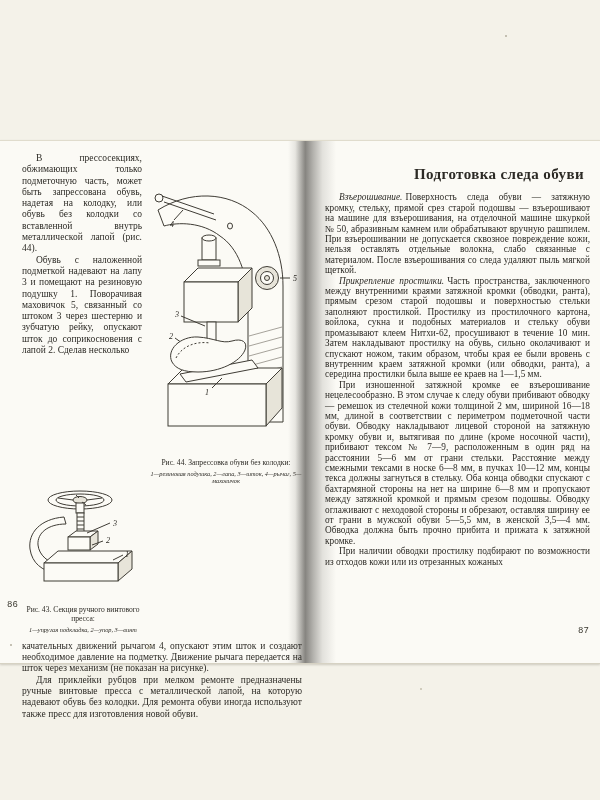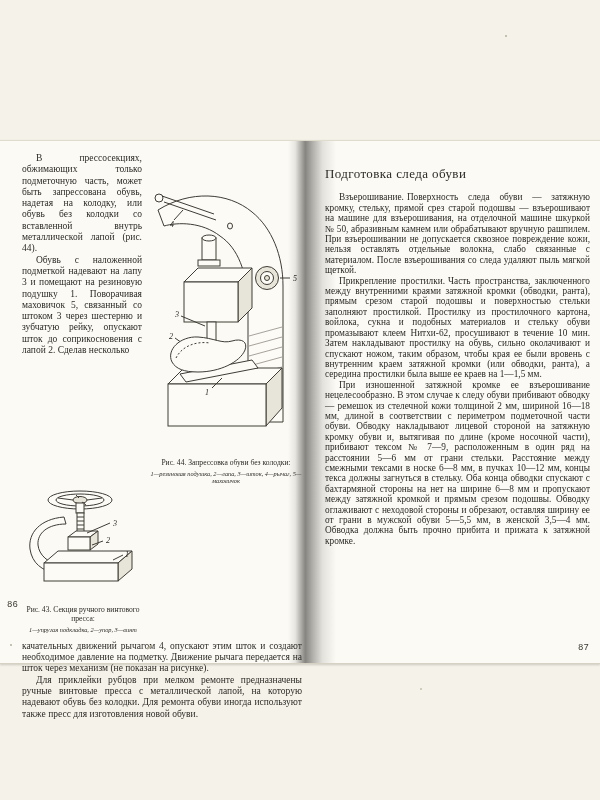--- a/index.html
+++ b/index.html
@@ -19,33 +19,33 @@
     position:absolute; left:288px; top:0; width:48px; height:100%;
     background:linear-gradient(90deg,
       rgba(50,48,42,0) 0%, rgba(50,48,42,0.10) 15%,
       rgba(38,36,32,0.55) 36%, rgba(38,36,32,0.34) 52%,
       rgba(50,48,42,0.12) 72%, rgba(50,48,42,0) 100%);
   }
   .page-text { position:absolute; font-size:9.5px; line-height:11.3px; text-align:justify; }
   .left-text  { left:22px; top:12px; width:280px; }
   .right-text { left:325px; top:28px; width:265px; font-size:9.3px; line-height:10.4px; }
   p.para { margin:0; text-indent:14px; }
-  .lead { margin-right:3px; }
+  .lead { font-style:italic; margin-right:3px; }
   .heading {
-    font-weight:normal; font-size:13px; text-align:left; padding-right:6px;
+    font-weight:bold; font-size:15px; text-align:right; padding-right:6px;
     margin:0 0 13px 0; letter-spacing:0.4px;
   }
   .fig44 { float:right; width:152px; margin:33px 0 4px 8px; }
   .fig43 { float:left; clear:left; width:118px; margin:2px 4px 2px 2px; }
   .fig-caption-title { font-size:7.6px; line-height:8.8px; text-align:center; margin-top:14px; }
   .fig-caption-legend { font-size:6.3px; line-height:7.3px; text-align:center; font-style:italic; margin-top:2px; }
   .clearer { clear:both; padding-top:6px; }
   .pagenum { position:absolute; font-size:9px; color:#3a382f;font-family:Liberation Mono, monospace; }
   .pagenum-left { left:7px; top:600px; }
-  .pagenum-right { left:578px; top:626px;margin-top:17px; }
+  .pagenum-right { left:578px; top:626px; }
   svg .ln { stroke:#3f3c35; stroke-width:1; fill:none; }
   svg .shape { stroke:#3f3c35; stroke-width:1; fill:#fcfbf6; }
   svg .shade { stroke:#3f3c35; stroke-width:1; fill:#e7e4d9; }
   svg .hatch { stroke:#6b675c; stroke-width:0.6; }
   svg text { font-family:"Liberation Serif","DejaVu Serif",serif; font-style:italic; font-size:8px; fill:#2c2a25; }
   .speck { position:absolute; background:#b3ae9e; border-radius:50%; }
   .speck.s1 { left:505px; top:35px; width:2px; height:2px; }
   .speck.s2 { left:146px; top:646px; width:7px; height:1.5px; transform:rotate(-35deg); border-radius:1px; }
   .speck.s3 { left:10px; top:644px; width:2px; height:2px; }
   .speck.s4 { left:420px; top:688px; width:2px; height:2px; background:#c4bfae; }
@@ -172,20 +172,21 @@
 
     <div class="page-text right-text">
       <h2 class="heading">Подготовка следа обуви</h2>
       <p class="para">
         <span class="lead">Взъерошивание.</span><span>Поверхность следа обуви — затяжную кромку, стельку, прямой срез старой подошвы — взъерошивают на машине для взъерошивания, на отделочной машине шкуркой № 50, абразивным камнем или обрабатывают вручную рашпилем. При взъерошивании не допускается сквозное повреждение кожи, нельзя оставлять отдельные волокна, слабо связанные с материалом. После взъерошивания со следа удаляют пыль мягкой щеткой.</span>
       </p>
       <p class="para">
         <span class="lead">Прикрепление простилки.</span><span>Часть пространства, заключенного между внутренними краями затяжной кромки (обводки, ранта), прямым срезом старой подошвы и поверхностью стельки заполняют простилкой. Простилку из простилочного картона, войлока, сукна и подобных материалов и стельку обуви промазывают клеем Нитхи-62, просушивают в течение 10 мин. Затем накладывают простилку на обувь, сильно околачивают и спускают ножом, таким образом, чтобы края ее были вровень с внутренним краем затяжной кромки (или обводки, ранта), а середина простилки была выше ее краев на 1—1,5 мм.</span>
       </p>
       <p class="para">При изношенной затяжной кромке ее взъерошивание нецелесообразно. В этом случае к следу обуви прибивают обводку — ремешок из стелечной кожи толщиной 2 мм, шириной 16—18 мм, длиной в соответствии с периметром подметочной части обуви. Обводку накладывают лицевой стороной на затяжную кромку обуви и, вытягивая по длине (кроме носочной части), прибивают тексом № 7—9, расположенным в один ряд на расстоянии 5—6 мм от грани стельки. Расстояние между смежными тексами в носке 6—8 мм, в пучках 10—12 мм, концы текса должны загнуться в стельку. Оба конца обводки спускают с бахтармяной стороны на нет на ширине 6—8 мм и пропускают между затяжной кромкой и прямым срезом подошвы. Обводку оглаживают с неходовой стороны и обрезают, оставляя ширину ее от грани в мужской обуви 5—5,5 мм, в женской 3,5—4 мм. Обводка должна быть прочно прибита и прижата к затяжной кромке.</p>
+      <p class="para">При наличии обводки простилку подбирают по возможности из отходов кожи или из отрезанных кожаных</p>
     </div>
   </div>
 
   <div class="pagenum pagenum-left">86</div>
   <div class="pagenum pagenum-right">87</div>
 
   <div class="speck s1"></div>
   <div class="speck s2"></div>
   <div class="speck s3"></div>
   <div class="speck s4"></div>

